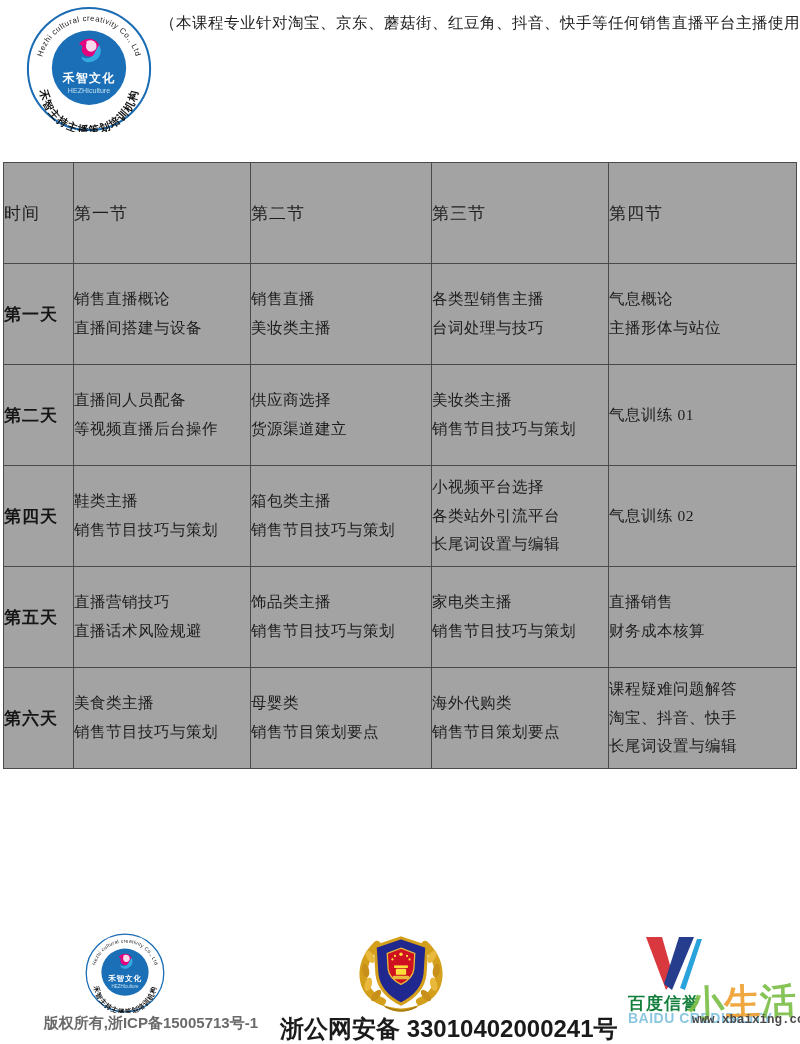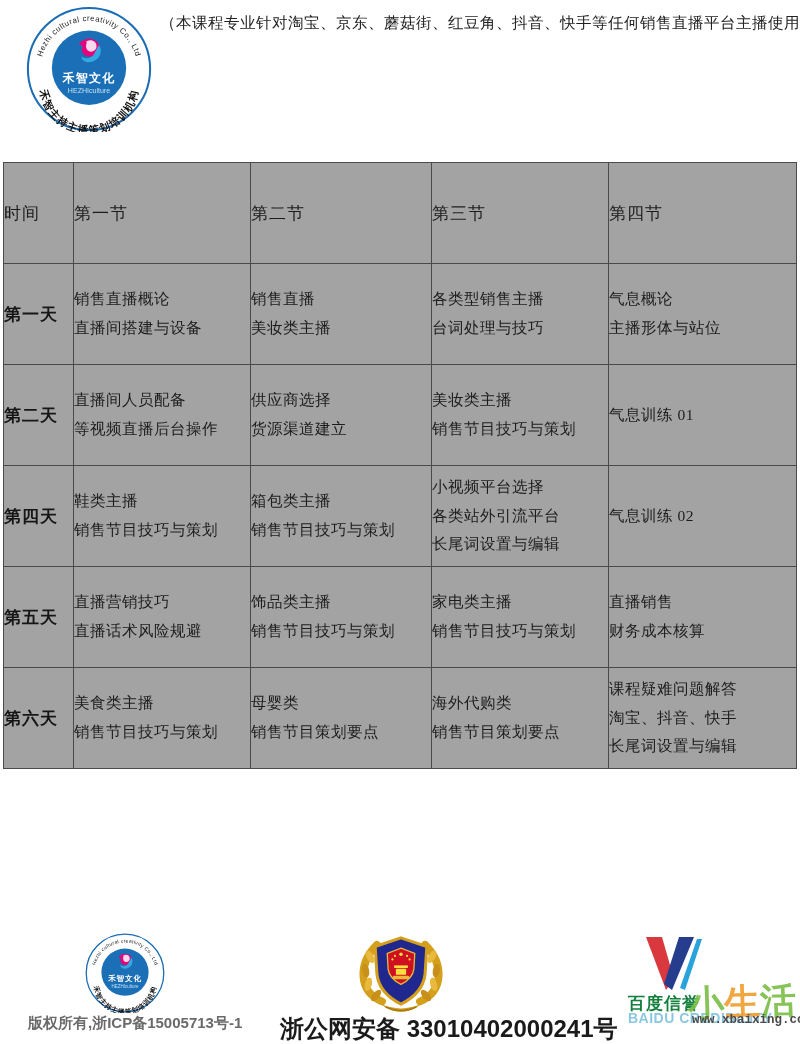--- a/index.html
+++ b/index.html
@@ -77,21 +77,21 @@
     color: #1c1c1c;
     letter-spacing: 0.5px;
   }
 
   
   .footer-logo { position: absolute; left: 85px; top: 933px; width: 80px; height: 80px; }
   .copyright {
     position: absolute; left: 28px; top: 1014px; width: 230px;
     font-family: "Liberation Sans", "DejaVu Sans", sans-serif;
     font-size: 15px; font-weight: 700; color: #6a6a6a;
-    text-align: left; white-space: nowrap;
+    text-align: right; white-space: nowrap;
   }
   .police-badge { position: absolute; left: 346px; top: 931px; width: 110px; height: 86px; }
   .police-text {
     position: absolute; left: 280px; top: 1013px; width: 245px;
     font-family: "Liberation Sans", "DejaVu Sans", sans-serif;
     font-size: 24px; font-weight: 700; color: #1a1a1a;
     text-align: center; white-space: nowrap;
   }
   .baidu-logo { position: absolute; left: 640px; top: 933px; width: 64px; height: 60px; }
   .baidu-cn {

